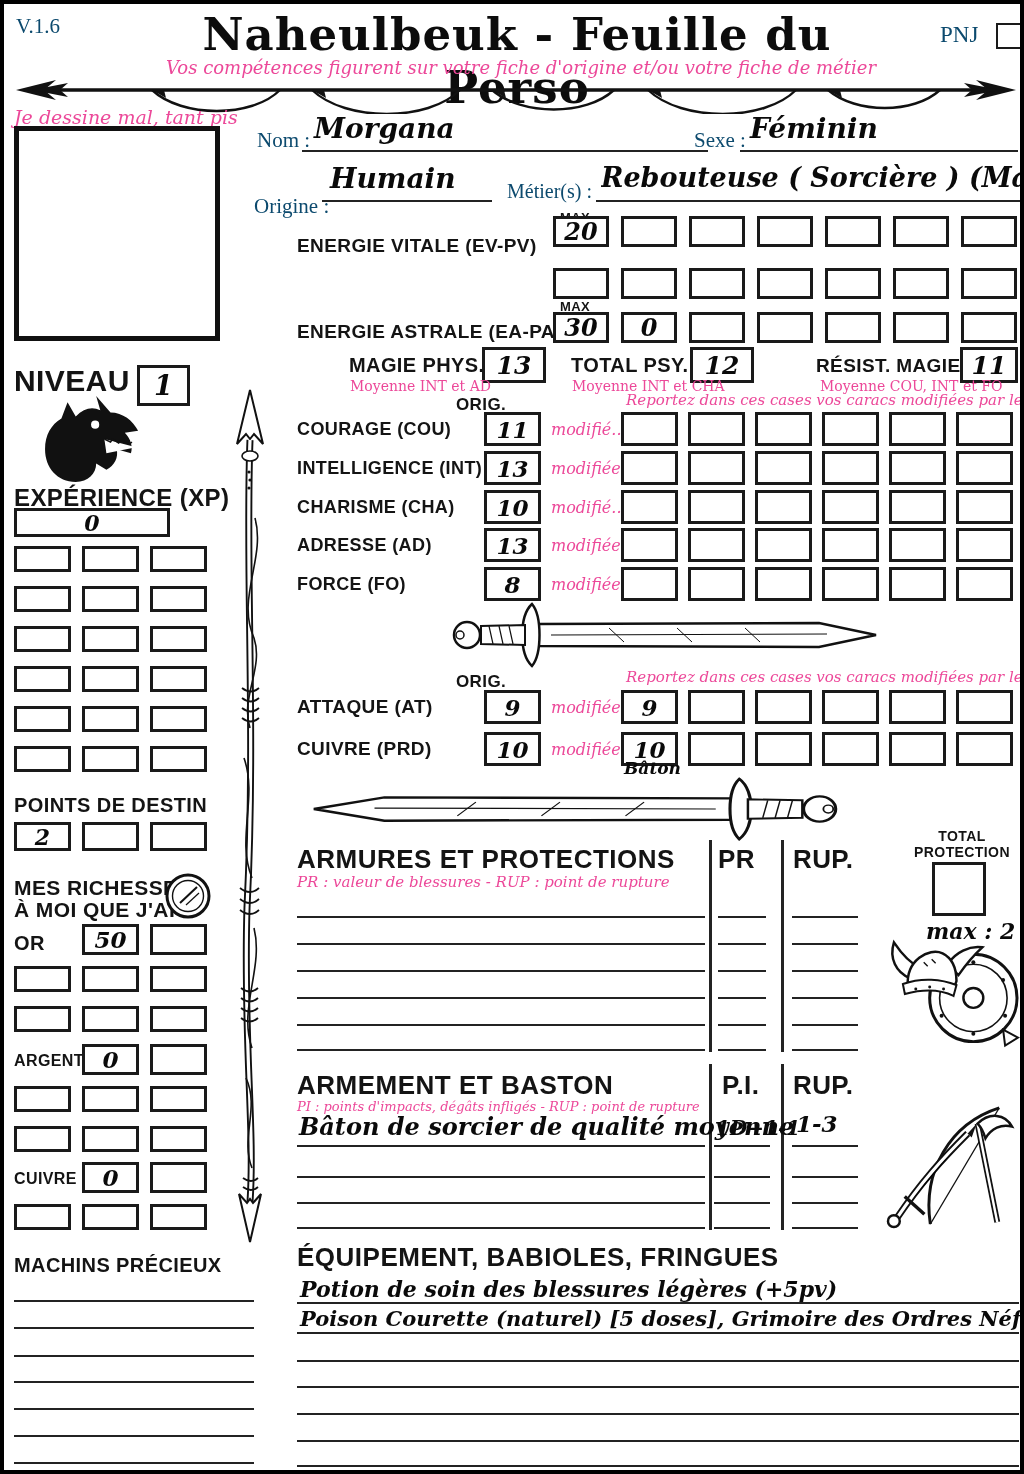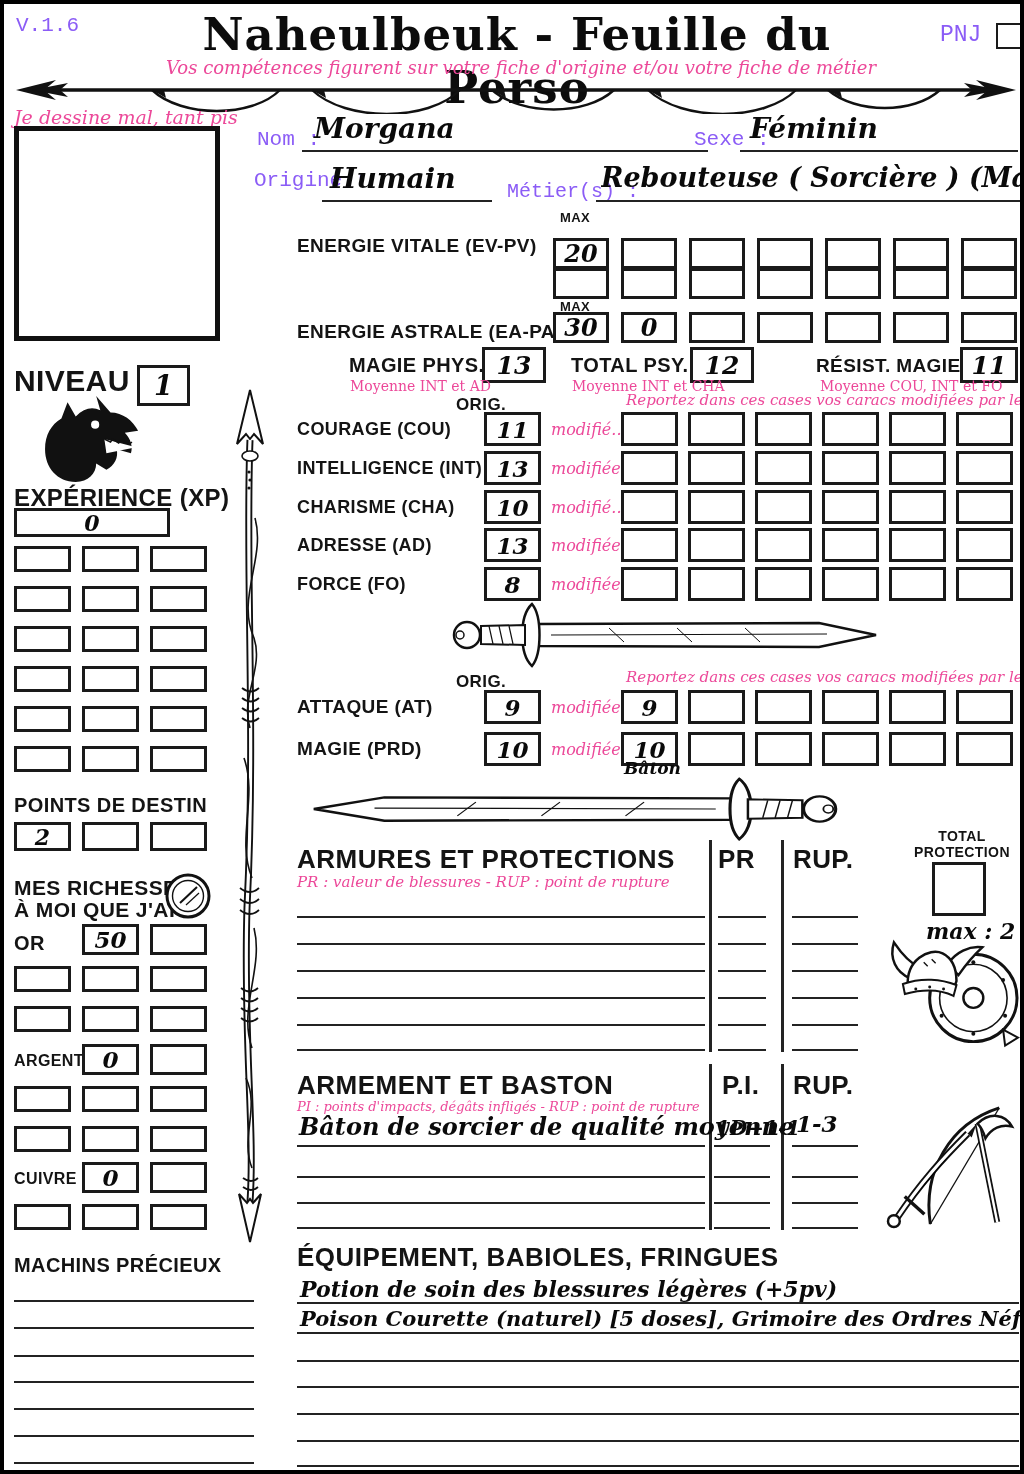--- a/index.html
+++ b/index.html
@@ -1,21 +1,21 @@
 <!DOCTYPE html>
 <html><head>
 <meta charset="utf-8">
 <style>
   *{margin:0;padding:0;box-sizing:border-box}
   html,body{background:#8a8a8a}
   .sheet{position:relative;width:1024px;height:1474px;margin:0 auto;background:#fff;
     border:4px solid #000;overflow:hidden;font-family:"Liberation Sans",sans-serif;color:#141414}
   .abs{position:absolute}
   .hd{font-family:"Liberation Sans",sans-serif;font-weight:700;color:#141414;letter-spacing:.4px;white-space:nowrap}
-  .rm{font-family:Liberation Mono, monospace;color:#8b5cf6;white-space:nowrap}
+  .rm{font-family:Liberation Serif, serif;color:#0c4a6e;white-space:nowrap}
   .cal{font-family:"DejaVu Serif",serif;font-style:italic;color:#ec4899;white-space:nowrap}
   .hw{font-family:"DejaVu Serif",serif;font-style:italic;font-weight:700;color:#0a0a0a;white-space:nowrap}
   .bx{border:3px solid #1a1a1a;background:#fff}
   .cbox{display:flex;align-items:center;justify-content:center}
   .cell{width:56px;height:33px;border:3px solid #1a1a1a;background:#fff}
   .ln{border-bottom:2.5px solid #232323;height:0}
   .vline{position:absolute;width:3px;background:#232323}
   .rowflex{position:absolute;display:flex;align-items:center;height:34px}
   .rowflex .lab{width:187px;font-size:18px}
   .rowflex .orig{width:57px;height:34px;flex:none}
@@ -58,30 +58,30 @@
   <div class="abs cal" style="left:10px;top:102px;font-size:19px">Je dessine mal, tant pis</div>
   <div class="abs" style="left:10px;top:122px;width:206px;height:215px;border:5px solid #111;background:#fff"></div>
 
   <div class="abs rm" style="left:253px;top:124px;font-size:21px">Nom :</div>
   <div class="abs hw" style="left:310px;top:108px;font-size:28px">Morgana</div>
   <div class="abs ln" style="left:298px;top:146px;width:406px"></div>
   <div class="abs rm" style="left:690px;top:124px;font-size:21px">Sexe :</div>
   <div class="abs hw" style="left:746px;top:108px;font-size:28px">Féminin</div>
   <div class="abs ln" style="left:736px;top:146px;width:278px"></div>
 
-  <div class="abs rm" style="left:250px;top:165px;font-size:21px">Origine :</div>
+  <div class="abs rm" style="left:250px;top:190px;font-size:21px">Origine :</div>
   <div class="abs hw" style="left:326px;top:158px;font-size:28px">Humain</div>
   <div class="abs ln" style="left:318px;top:196px;width:170px"></div>
   <div class="abs rm" style="left:503px;top:176px;font-size:20px">Métier(s) :</div>
   <div class="abs hw" style="left:597px;top:158px;font-size:27px;width:426px;overflow:hidden">Rebouteuse ( Sorcière ) (Magie Gé</div>
   <div class="abs ln" style="left:592px;top:196px;width:424px"></div>
 
   <div class="abs hd" style="left:293px;top:231px;font-size:19px">ENERGIE VITALE (EV-PV)</div>
   <div class="abs hd" style="left:556px;top:206px;font-size:13px">MAX</div>
-  <div class="enrow" style="left:549px;top:234px">
+  <div class="enrow" style="left:549px;top:212px">
     <div class="cell cbox">
         <span class="hw" style="font-size:24px">20</span>
       </div>
     <div class="cell"></div>
       <div class="cell"></div>
     <div class="cell"></div>
       <div class="cell"></div>
     <div class="cell"></div>
       <div class="cell"></div>
   </div>
@@ -236,21 +236,21 @@
           <span class="hw" style="font-size:23px">9</span>
         </div>
       <div class="cell"></div>
         <div class="cell"></div>
       <div class="cell"></div>
         <div class="cell"></div>
       <div class="cell"></div>
     </div>
   </div>
   <div class="rowflex" style="left:293px;top:728px">
-    <div class="lab hd" style="font-size:19px">MAGIE (PRD)</div>
+    <div class="lab hd" style="font-size:19px">CUIVRE (PRD)</div>
     <div class="orig bx cbox">
         <span class="hw" style="font-size:23px">10</span>
       </div>
     <div class="modl cal">modifiée...</div>
     <div class="mods">
       <div class="cell cbox">
           <span class="hw" style="font-size:23px">10</span>
         </div>
       <div class="cell"></div>
         <div class="cell"></div>

